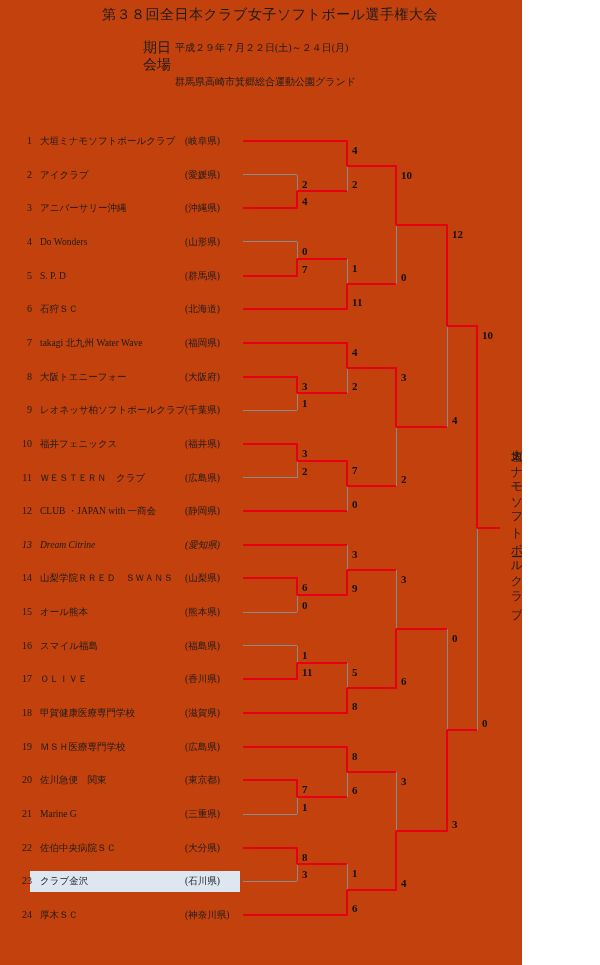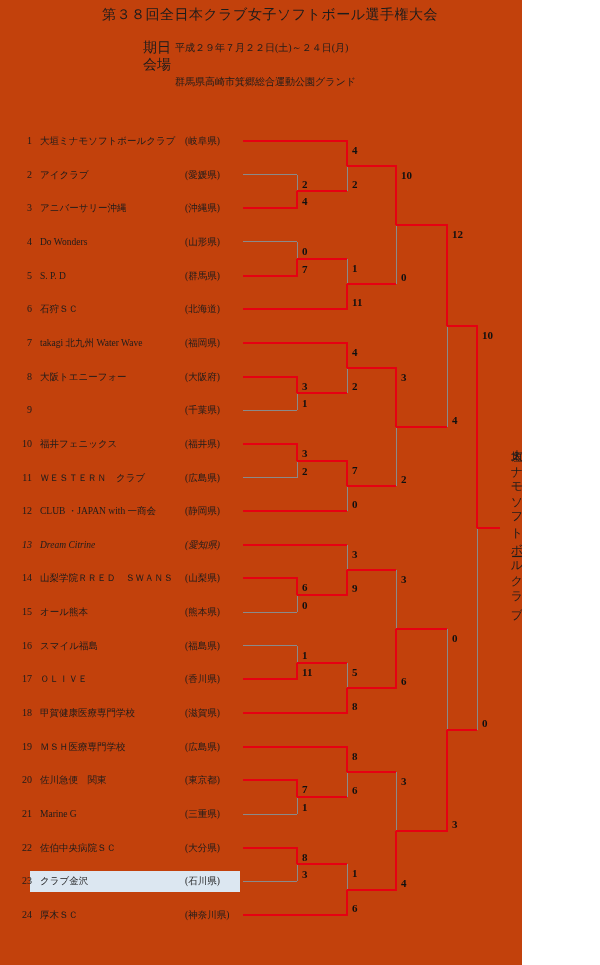--- a/index.html
+++ b/index.html
@@ -71,20 +71,21 @@
         <span class="t-name">takagi 北九州 Water Wave</span>
         <span class="t-pref">(福岡県)</span>
       </div>
       <div class="team-row" style="top: 367.55px;">
         <span class="t-num">8</span>
         <span class="t-name">大阪トエニーフォー</span>
         <span class="t-pref">(大阪府)</span>
       </div>
       <div class="team-row" style="top: 401.2px;">
         <span class="t-num">9</span>
+        <span class="t-name">レオネッサ柏ソフトボールクラブ</span>
         <span class="t-pref">(千葉県)</span>
       </div>
       <div class="team-row" style="top: 434.85px;">
         <span class="t-num">10</span>
         <span class="t-name">福井フェニックス</span>
         <span class="t-pref">(福井県)</span>
       </div>
       <div class="team-row" style="top: 468.5px;">
         <span class="t-num">11</span>
         <span class="t-name">ＷＥＳＴＥＲＮ　クラブ</span>

